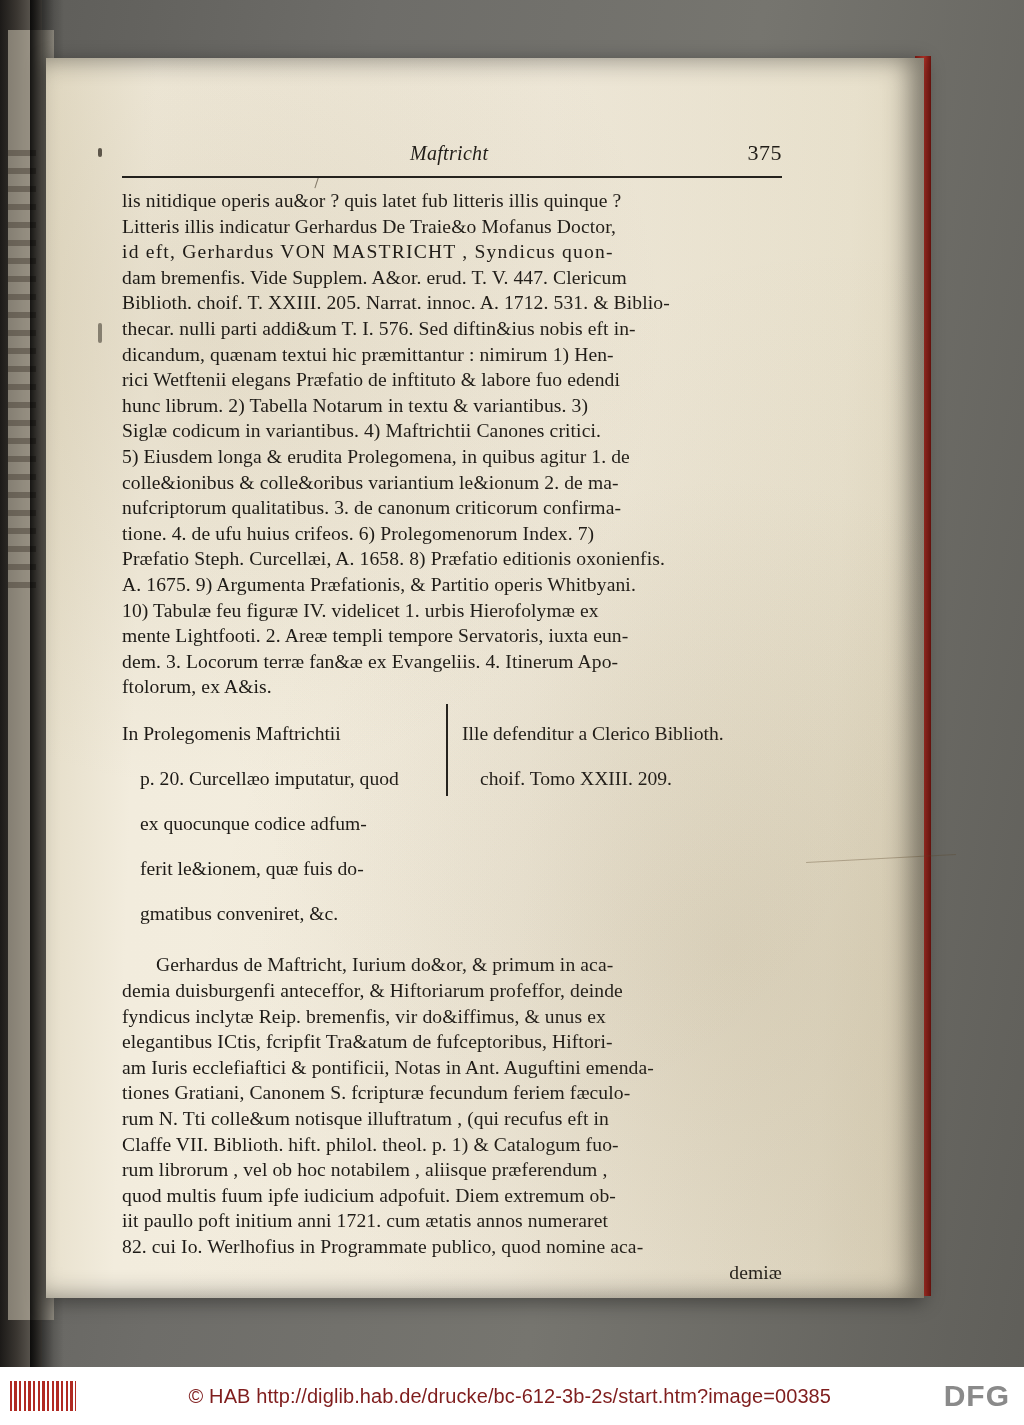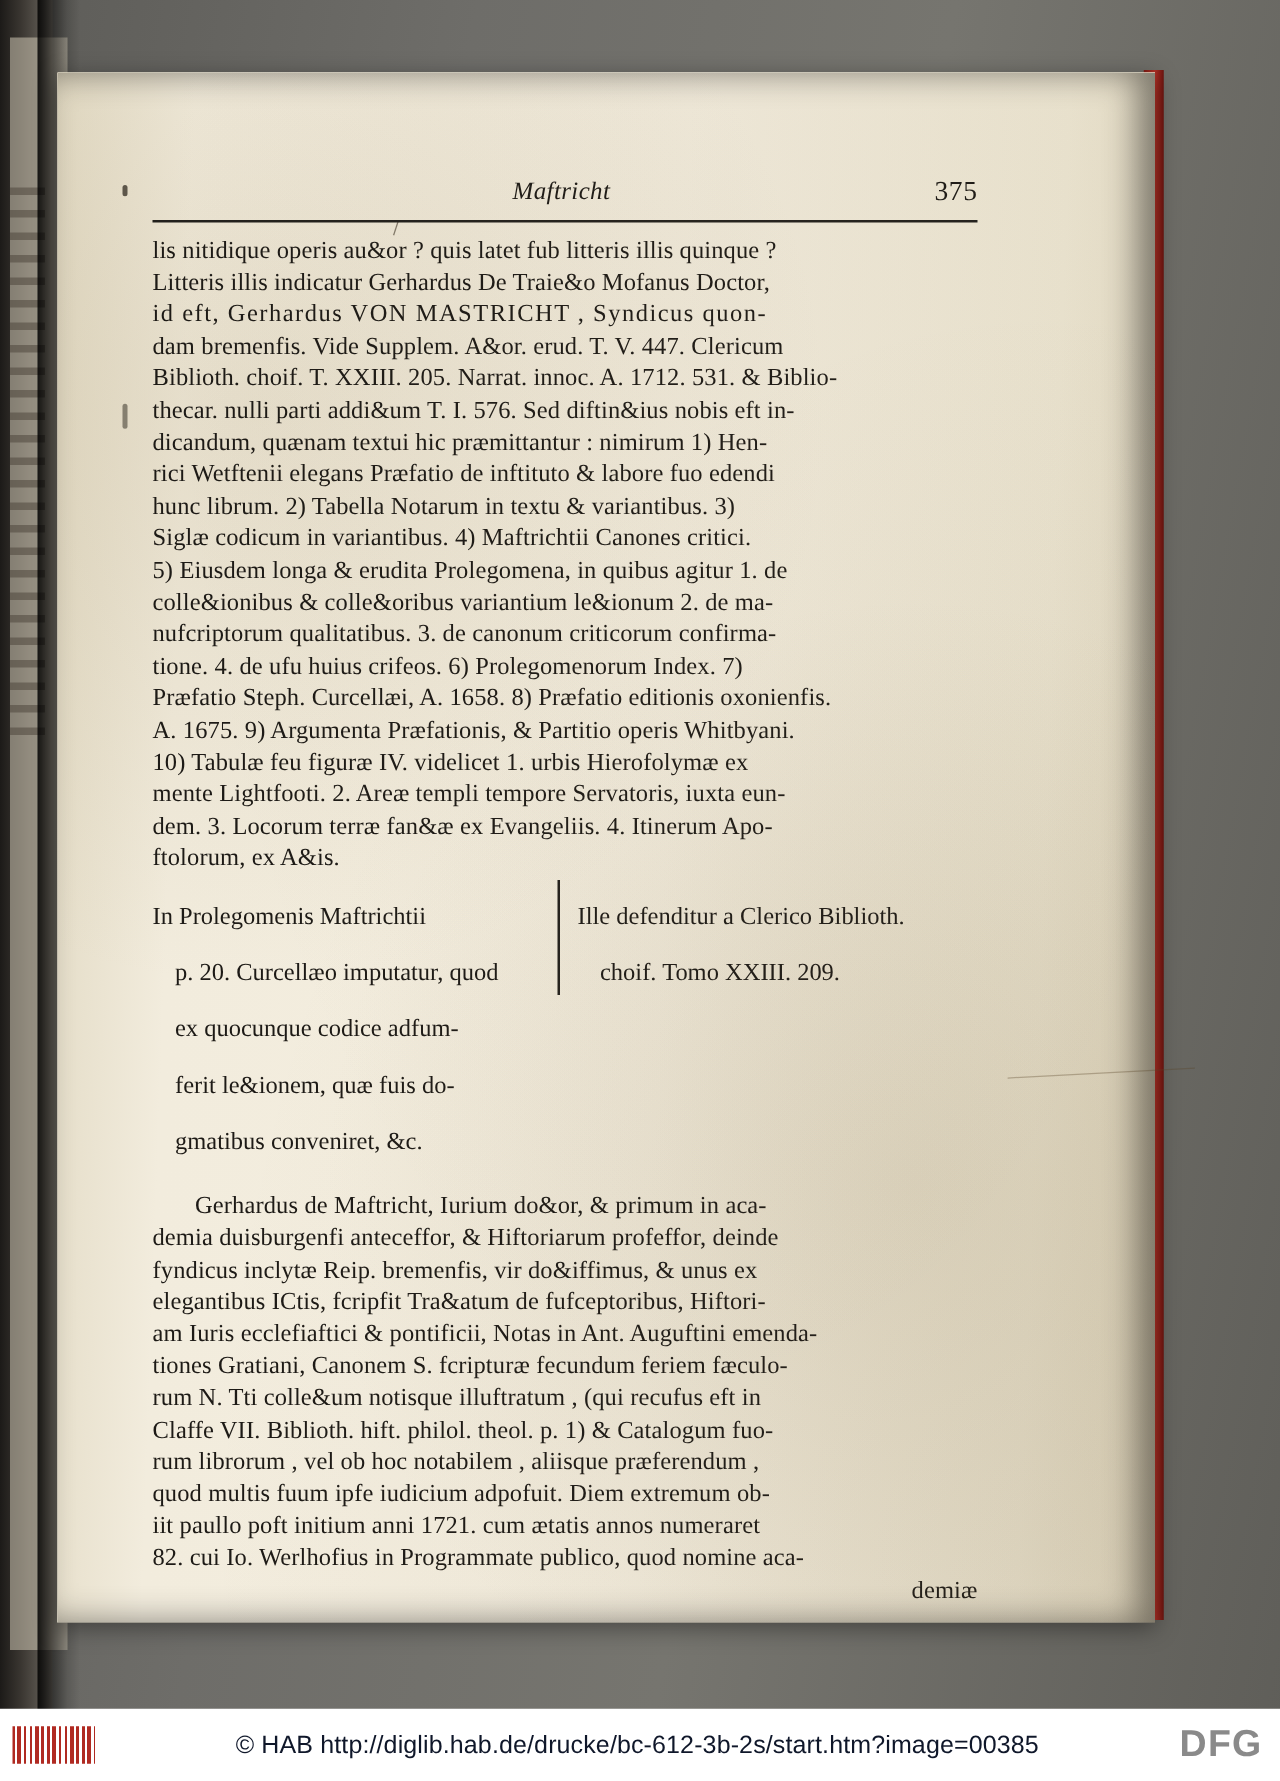--- a/index.html
+++ b/index.html
@@ -183,21 +183,21 @@
     background: repeating-linear-gradient(90deg,
       #b02a22 0 2px, #ffffff 2px 4px, #b02a22 4px 7px, #ffffff 7px 9px,
       #b02a22 9px 11px, #ffffff 11px 14px);
     border: 0;
   }
   .credit-text {
     flex: 1;
     text-align: center;
     font-family: "Liberation Sans", sans-serif;
     font-size: 20px;
-    color: #0f172a;
+    color: #7f1d1d;
     letter-spacing: 0.1px;
   }
   .dfg {
     margin-right: 14px;
     font-family: "Liberation Sans", sans-serif;
     font-weight: bold;
     font-size: 30px;
     color: #8a8a8a;
     letter-spacing: 1px;
   }

